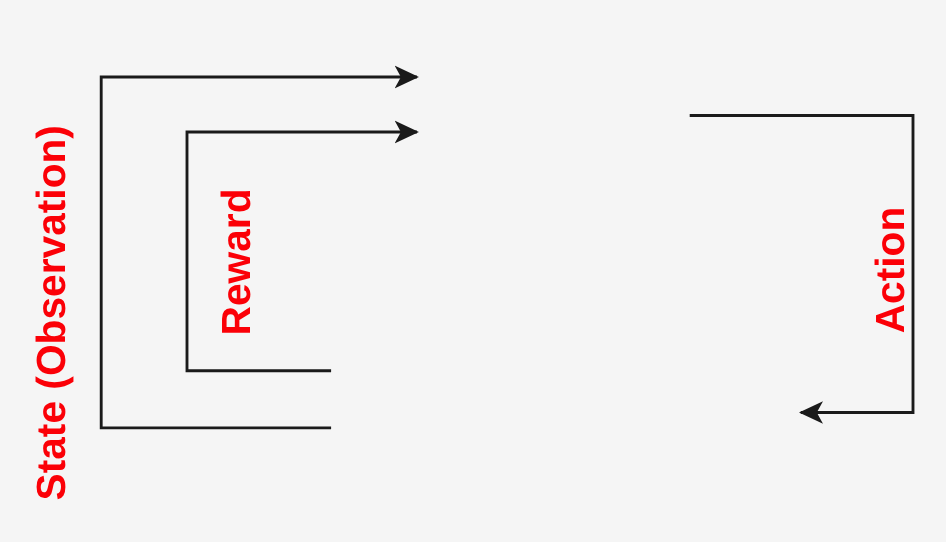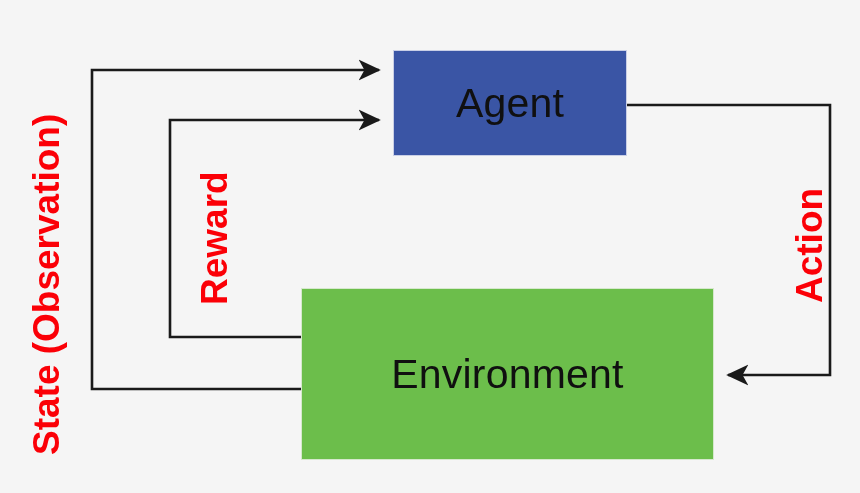--- a/index.html
+++ b/index.html
@@ -94,27 +94,21 @@
       </marker>
     </defs>
 
     <path d="M 301 389 L 92 389 L 92 70 L 379 70" fill="none" stroke="#1a1a1a" stroke-width="2.6" stroke-linecap="butt" stroke-linejoin="miter" marker-end="url(#arrow-right)"></path>
 
     <path d="M 301 337 L 170 337 L 170 120 L 379 120" fill="none" stroke="#1a1a1a" stroke-width="2.6" stroke-linecap="butt" stroke-linejoin="miter" marker-end="url(#arrow-right)"></path>
 
     <path d="M 627 105 L 830 105 L 830 375 L 728 375" fill="none" stroke="#1a1a1a" stroke-width="2.6" stroke-linecap="butt" stroke-linejoin="miter" marker-end="url(#arrow-left)"></path>
   </svg>
 
-  <div class="node" id="agent-node">
-    <span class="node-label">Agent</span>
-  </div>
 
-  <div class="node" id="environment-node">
-    <span class="node-label">Environment</span>
-  </div>
 
   <div class="edge-label" id="label-state">State (Observation)</div>
 
   <div class="edge-label" id="label-reward">Reward</div>
 
   <div class="edge-label" id="label-action">Action</div>
 
 </div>
 
 </body></html>

